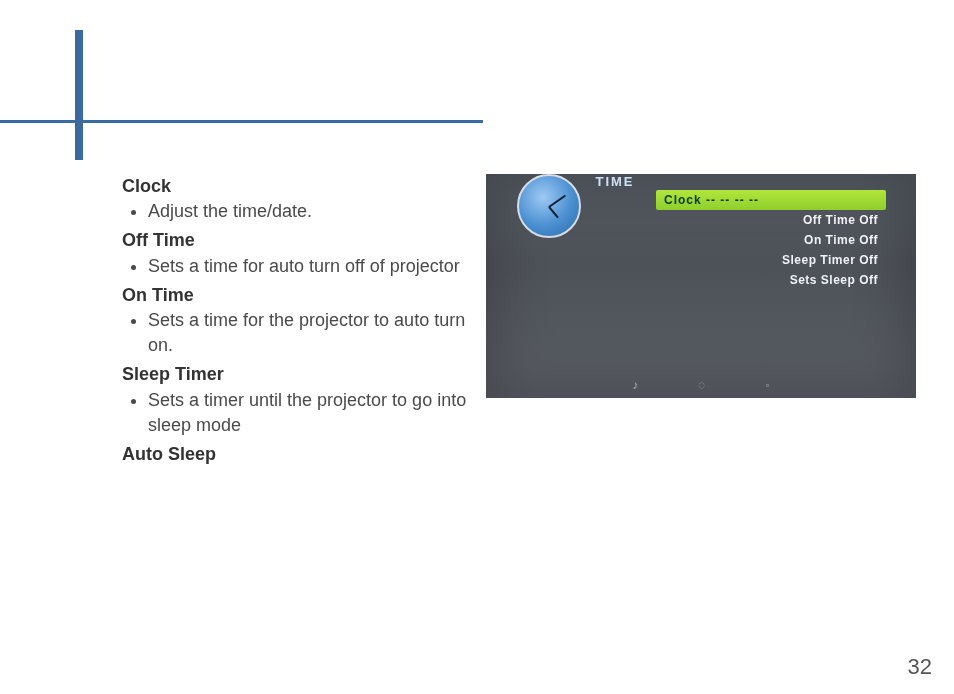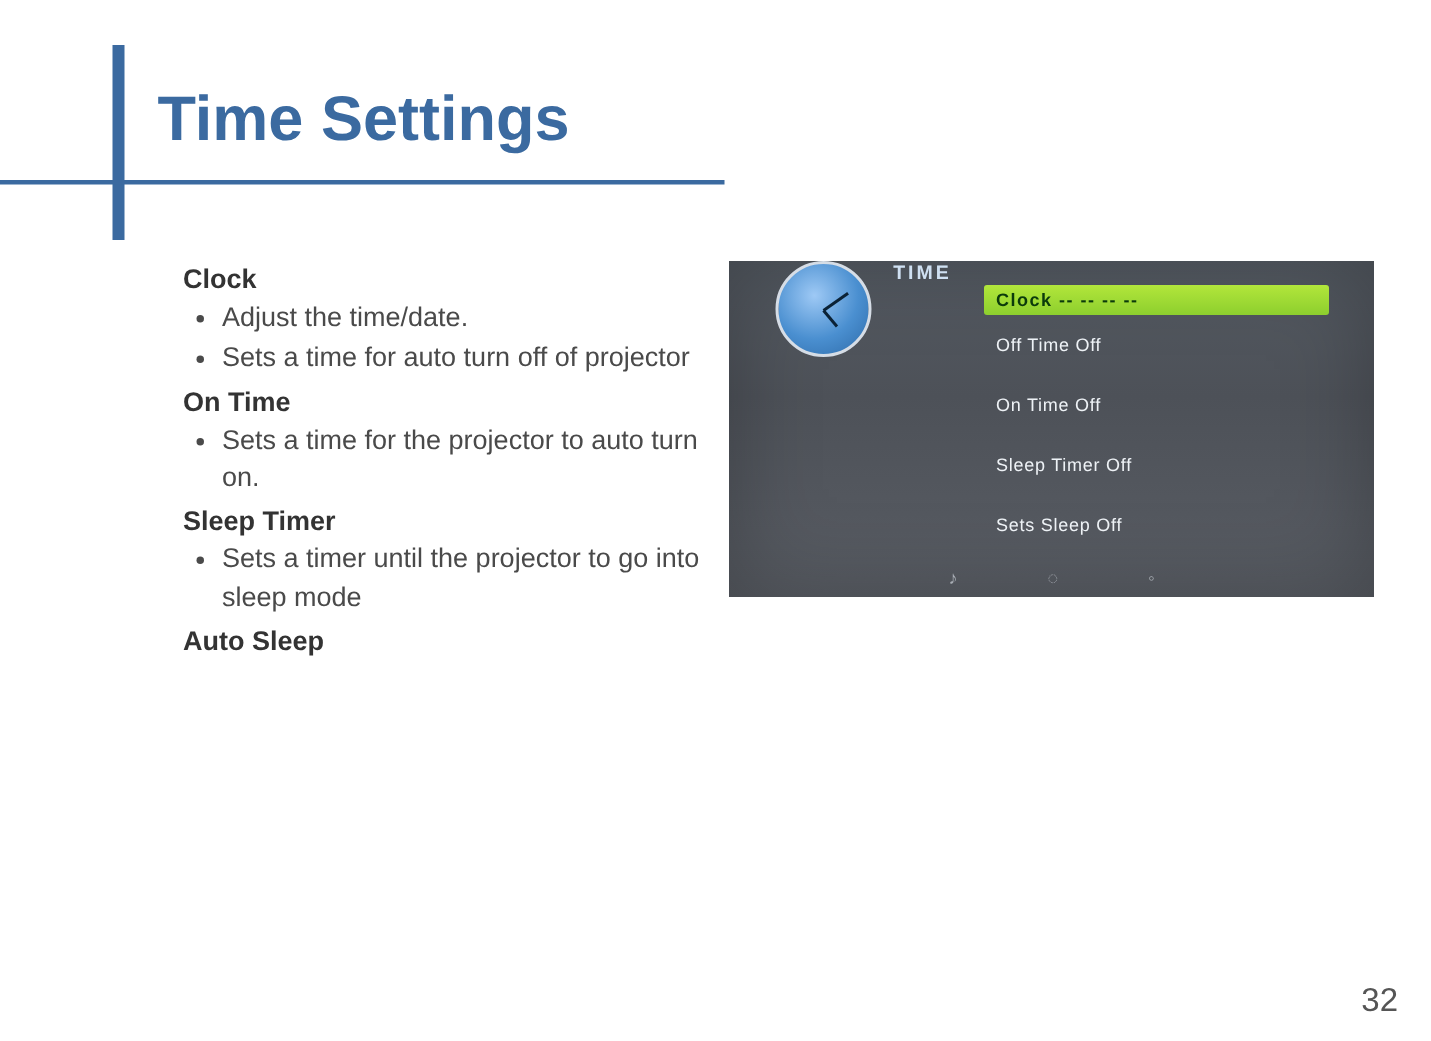--- a/index.html
+++ b/index.html
@@ -123,23 +123,24 @@
     color: #0b3a0b;
     font-size: 12px;
     font-weight: 700;
     padding: 3px 8px;
     letter-spacing: 1px;
     border-radius: 2px;
   }
   .proj-item {
     color: #eef2f6;
     font-size: 12px;
-    font-weight: 400;
-    padding: 13px 8px;
+    font-weight: 700;
+    padding: 3px 8px;
     letter-spacing: .5px;
+    text-align: right;
   }
   .proj-icons {
     position: absolute;
     left: 0; right: 0; bottom: 6px;
     display: flex;
     justify-content: center;
     gap: 60px;
     color: #cfd5dc;
     font-size: 12px;
     opacity: .7;
@@ -152,28 +153,28 @@
     color: #555;
   }
 </style>
 </head>
 <body>
 
 <div class="page">
 
   <div class="vbar"></div>
   <div class="hr"></div>
-  <div class="title">Time Settings</div>
 
   <div class="body-col">
     <div class="h">Clock</div>
     <ul>
         <li>Adjust the time/date.</li>
       </ul>
 
+    <div class="h">Off Time</div>
     <ul>
         <li>Sets a time for auto turn off of projector</li>
       </ul>
 
     <div class="h">On Time</div>
     <ul>
         <li>Sets a time for the projector to auto turn on.</li>
       </ul>
 
     <div class="h">Sleep Timer</div>

